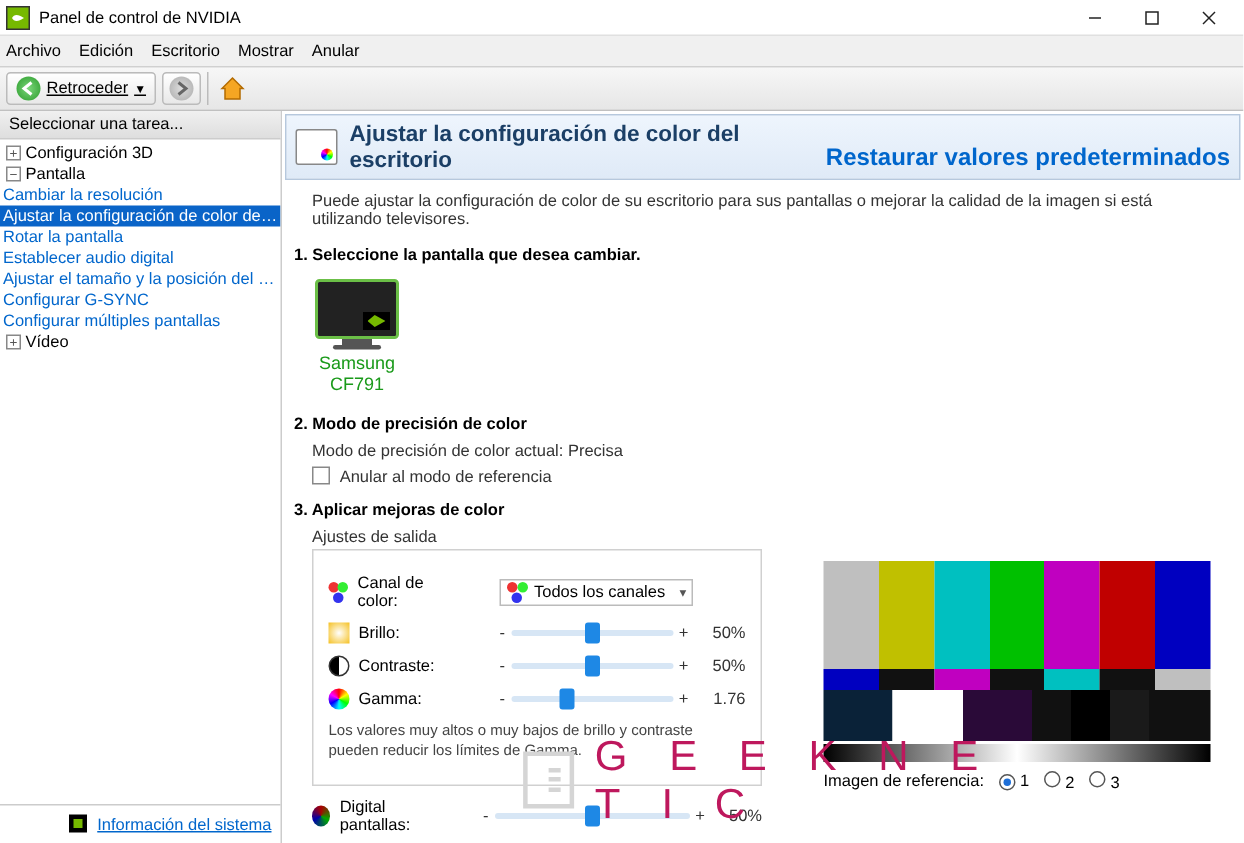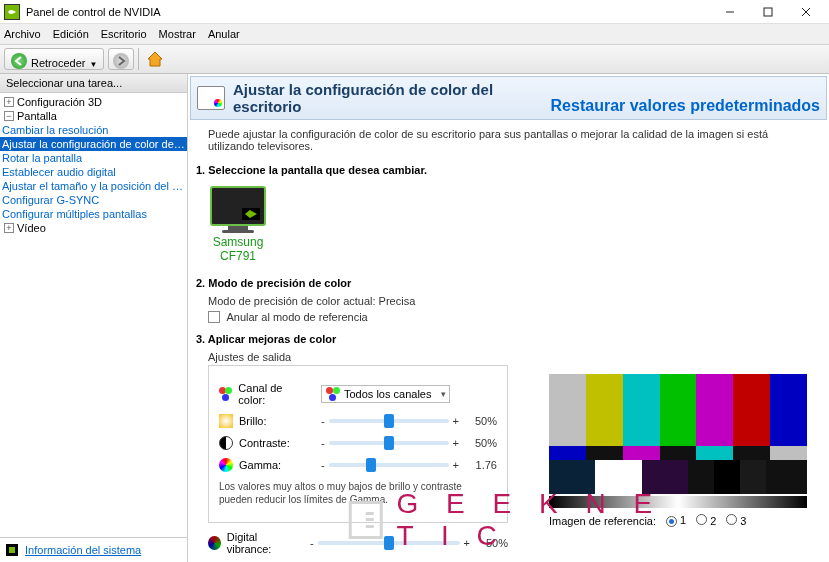--- a/index.html
+++ b/index.html
@@ -10,38 +10,38 @@
   .titlebar .app-icon svg { width:10px; height:10px; }
   .titlebar .title { flex: 1; font-size: 11px; color: #000; }
   .titlebar .win-btn { width: 38px; height: 22px; display:flex; align-items:center; justify-content:center; font-size:12px; color:#222;}
   .titlebar .win-btn.close { }
   .titlebar .win-btn svg { width:10px; height:10px; }
 
   .menubar { height: 20px; background: #f0f0f0; display: flex; align-items: center; padding: 0 4px; gap: 12px; font-size: 11px; color:#000;}
   .menubar span { cursor: default; }
 
   .toolbar { height: 30px; background: linear-gradient(#f7f7f7,#e6e6e6); border-top:1px solid #d0d0d0; border-bottom:1px solid #c0c0c0; display:flex; align-items:center; padding:0 4px; gap:4px;}
-  .tool-btn { height:22px; border:1px solid #bbb; border-radius:3px; background:linear-gradient(#fff,#e8e8e8); display:flex; align-items:flex-end; padding:0 6px; gap:4px; font-size:11px;}
+  .tool-btn { height:22px; border:1px solid #bbb; border-radius:3px; background:linear-gradient(#fff,#e8e8e8); display:flex; align-items:center; padding:0 6px; gap:4px; font-size:11px;text-decoration:underline;}
   .tool-btn .circ { width:16px; height:16px; border-radius:50%; display:flex; align-items:center; justify-content:center;}
   .tool-btn .circ.green { background:radial-gradient(#7bd67b,#2a9b2a);}
   .tool-btn .circ.grey { background:radial-gradient(#ddd,#aaa);}
   .tool-sep { width:1px; height:22px; background:#bbb;}
   .home-btn { width:24px; height:22px; display:flex; align-items:center; justify-content:center;}
 
   .main { display:flex; height: calc(562px - 24px - 20px - 30px); }
 
   .sidebar { width:188px; border-right:1px solid #ccc; display:flex; flex-direction:column; background:#fff;}
   .side-header { background:linear-gradient(#f0f0f0,#dedede); border-bottom:1px solid #ccc; padding:3px 6px; font-size:11px;}
   .tree { flex:1; overflow:auto; padding:2px 0; font-size:11px;}
   .tree-item { display:flex; align-items:center; padding:1px 4px; white-space:nowrap; overflow:hidden; text-overflow:ellipsis; color:#000;}
   .tree-item .tog { width:10px; height:10px; border:1px solid #888; font-size:9px; line-height:8px; text-align:center; margin-right:3px; color:#555;}
   .tree-indent { }
   .tree-link { color:#0066cc; padding:1px 2px; display:block; white-space:nowrap; overflow:hidden; text-overflow:ellipsis;}
   .tree-link.selected { background:#0a64c8; color:#fff;}
-  .side-footer { border-top:1px solid #ccc; padding:6px; font-size:11px;}
+  .side-footer { border-top:1px solid #ccc; padding:6px; font-size:11px;text-align:right;}
   .side-footer a { color:#0066cc; text-decoration:underline;}
   .nv-chip { display:inline-block; width:12px; height:12px; background:#000; position:relative; margin-right:4px; vertical-align:-2px;}
   .nv-chip::after{content:""; position:absolute; left:3px; top:3px; width:6px; height:6px; background:#76b900;}
 
   .content { flex:1; overflow:auto; background:#fff; position:relative;}
   .page-head { background:linear-gradient(#eef5fd,#dfeaf7); border:1px solid #b6c8dd; margin:2px; padding:4px 6px; display:flex; align-items:center; gap:8px;}
   .page-head .hicon { width:28px; height:24px; background:#fff; border:1px solid #888; border-radius:2px; position:relative;}
   .page-head .hicon::after{content:""; position:absolute; right:2px; bottom:2px; width:8px; height:8px; background:conic-gradient(red,yellow,lime,cyan,blue,magenta,red); border-radius:50%;}
   .page-head h1 { font-size:15px; font-weight:bold; color:#1b3f66; flex:1;}
   .restore { color:#0066cc; font-size:16px; margin-left:auto; align-self:flex-end;font-weight:bold;}
@@ -52,21 +52,21 @@
 
   .monitor { width:60px; margin:4px 0; text-align:center;}
   .mon-box { width:56px; height:40px; background:#222; border:2px solid #6bbf47; border-radius:3px; position:relative; margin:auto;}
   .mon-box .nv { position:absolute; right:4px; bottom:4px; width:18px; height:12px; background:#000;}
   .mon-box .nv::after{content:""; position:absolute; left:3px; top:2px; width:12px; height:8px; background:#76b900; clip-path:polygon(0 50%,40% 0,100% 50%,40% 100%);}
   .mon-stand { width:20px; height:4px; background:#555; margin:0 auto;}
   .mon-base { width:32px; height:3px; background:#555; margin:0 auto; border-radius:2px;}
   .mon-label { color:#1a9a1a; font-size:12px; margin-top:2px;}
 
   .color-panel { border:1px solid #d0d0d0; margin:2px 8px 8px 20px; padding:8px 10px; width:300px;}
-  .row { display:flex; align-items:center; gap:12px; margin:8px 0; font-size:11px;}
+  .row { display:flex; align-items:center; gap:24px; margin:8px 0; font-size:11px;}
   .row .lbl { width:90px; display:flex; align-items:center; gap:6px;}
   .row .icn { width:14px; height:14px; display:flex; align-items:center; justify-content:center;}
   .slider-wrap { flex:1; display:flex; align-items:center; gap:4px; font-size:11px; color:#333;}
   .slider { flex:1; height:4px; background:#d7e6f5; position:relative; border-radius:2px;}
   .thumb { position:absolute; top:-5px; width:10px; height:14px; background:#1e88e5; border-radius:2px; transform:translateX(-50%);}
   .val { width:34px; text-align:right;}
   .note { color:#444; font-size:10px; margin:4px 0 8px 0; line-height:1.3;}
   .select { border:1px solid #bbb; padding:1px 18px 1px 4px; font-size:11px; background:#fff; position:relative; display:inline-flex; align-items:center; gap:4px;}
   .select::after { content:"▾"; position:absolute; right:4px; font-size:9px; color:#555;}
   .chbox { width:12px; height:12px; border:1px solid #888; display:inline-block; vertical-align:-2px; margin-right:4px;}
@@ -301,21 +301,21 @@
             <span class="val">1.76</span>
           </div>
       </div>
       <div class="note">Los valores muy altos o muy bajos de brillo y contraste pueden reducir los límites de Gamma.</div>
     </div>
 
     <div style="margin:0 8px 8px 20px; width:300px;">
       <div class="row">
         <span class="lbl">
             <span class="icn vib"></span>
-            <span>Digital vibrance:</span>
+            <span>Digital pantallas:</span>
           </span>
         <div class="slider-wrap">
             <span>-</span>
             <div class="slider">
               <div class="thumb" style="left:50%"></div>
             </div>
             <span>+</span>
             <span class="val">50%</span>
           </div>
       </div>

